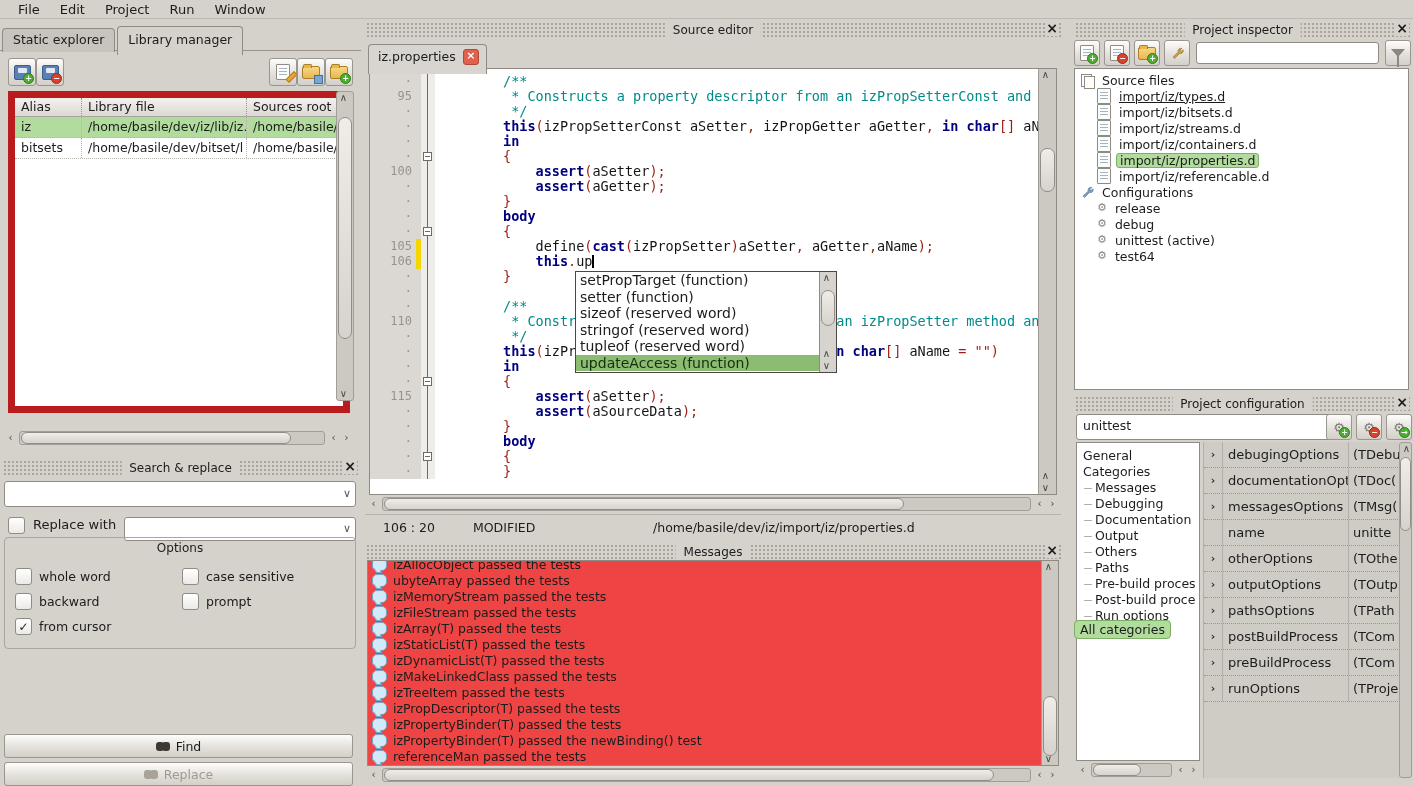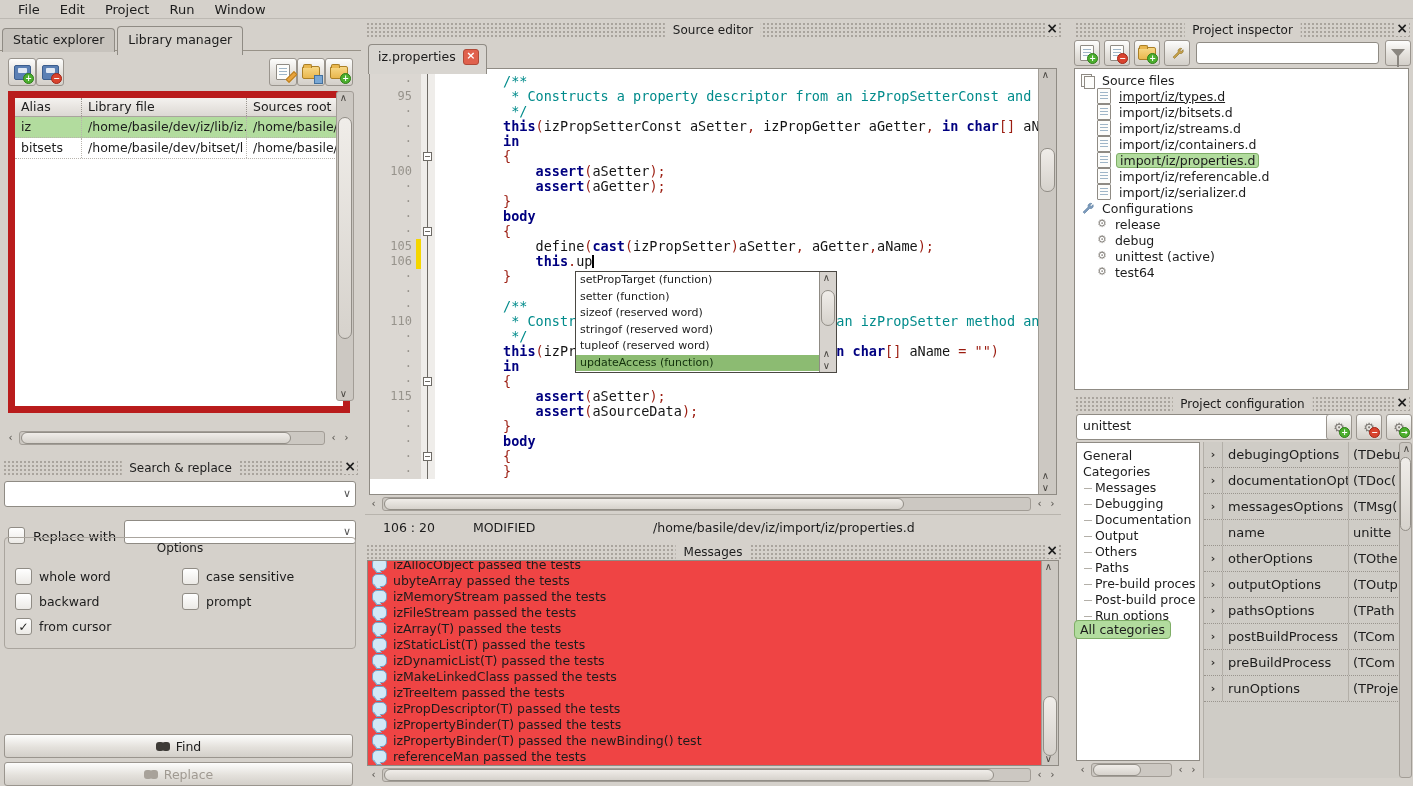--- a/index.html
+++ b/index.html
@@ -67,21 +67,21 @@
   .lrow.sel{background:#b2dc9e}
   .c0{width:67px;flex:none}.c1{width:165px;flex:none}.c2{flex:1}
   #lib-vscroll{position:absolute;left:336px;top:40px;width:16px;height:308px;display:flex;flex-direction:column;align-items:stretch}
   #lib-vscroll .tr{flex:1;position:relative;margin:1px}
   #lib-vscroll .thumb{left:0;right:0;top:12px;height:220px}
   #lib-hscroll{position:absolute;left:4px;right:8px;top:380px;height:14px}
   #lib-hscroll .thumb{left:1px;width:88%}
   
   #sr-head{position:absolute;left:0;right:0;top:409px}
   #sr-search{position:absolute;left:4px;right:5px;top:430px;height:24px}
-  #sr-reprow{position:absolute;left:8px;right:5px;top:466px;height:27px;display:flex;align-items:flex-end;gap:8px}
+  #sr-reprow{position:absolute;left:8px;right:5px;top:466px;height:27px;display:flex;align-items:flex-start;gap:8px}
   #sr-repcombo{flex:1;height:22px}
   #sr-options{position:absolute;left:4px;right:5px;top:486px;height:110px;border:1px solid #aaa59e;border-radius:4px}
   #sr-options .lbl{position:absolute;left:50%;transform:translateX(-50%);top:3px;font-size:12px}
   #sr-checks{position:absolute;left:10px;right:6px;top:26px;display:flex;flex-wrap:wrap}
   .chk{width:50%;display:flex;align-items:center;gap:7px;height:25px;font-size:12.5px;box-sizing:border-box}
   .bigbtn{position:absolute;left:4px;right:8px;height:22px;font-size:12.5px;gap:6px}
   .binoc{width:14px;height:9px;position:relative}
   .binoc:before,.binoc:after{content:"";position:absolute;top:0;width:8px;height:9px;border-radius:3px;background:#3d3a36}
   .binoc:before{left:0}.binoc:after{right:0}
   .disabled .binoc:before,.disabled .binoc:after{background:#a8a29a}
@@ -107,21 +107,21 @@
   .tk-s{color:#9b1c10}
   .tk-p{color:#141414}
   .caret{display:inline-block;width:2px;height:13px;background:#000;vertical-align:-2px}
   #ed-vscroll{width:17px;flex:none;display:flex;flex-direction:column;background:#ccc8c2;border-left:1px solid #a29d96}
   #ed-vscroll .tr{flex:1;position:relative;margin:1px}
   #ed-vscroll .thumb{left:0;right:0;top:66px;height:42px}
   .vbot{display:flex;flex-direction:column}
   #popup{position:absolute;left:205px;top:202px;width:262px;height:102px;background:#fff;border:1px solid #4a4742;
     display:flex;z-index:5;box-sizing:border-box}
   #popup-items{flex:1;overflow:hidden}
-  .pitem{height:16.5px;font-size:11px;line-height:16px;padding-left:4px;white-space:nowrap}
+  .pitem{height:16.5px;font-size:14px;line-height:16px;padding-left:4px;white-space:nowrap}
   .pitem.sel{background:#8cbb72;color:#12300c}
   #popup-sb{width:16px;flex:none;background:#d7d3ce;border-left:1px solid #8f8b84;display:flex;flex-direction:column;position:relative}
   #popup-sb .thumb{left:1px;right:1px;top:18px;height:34px}
   #ed-hscroll{position:absolute;left:4px;right:4px;top:477px;height:14px}
   #ed-hscroll .thumb{left:1px;width:80%}
   #ed-status{position:absolute;left:2px;right:2px;top:494px;height:24px;border-top:1px solid #b8b4ad;font-size:12.5px}
   #ed-status .fld{position:absolute;top:5px;white-space:nowrap}
   
   #msg-list{position:absolute;left:4px;right:4px;top:540px;height:204px;background:#ef4444;border:1px solid #8f8b84;overflow:hidden}
   .mrow{display:flex;align-items:center;gap:6px;height:16px;padding-left:4px;font-size:12.5px;white-space:nowrap}
@@ -508,24 +508,20 @@
         <span class="tlbl">import/iz/containers.d</span>
       </div>
       <div class="trow" style="padding-left: 22px;">
         <span class="ic-sheet"></span>
         <span class="tlbl sel">import/iz/properties.d</span>
       </div>
       <div class="trow" style="padding-left: 22px;">
         <span class="ic-sheet"></span>
         <span class="tlbl">import/iz/referencable.d</span>
       </div>
-      <div class="trow" style="padding-left: 22px;">
-        <span class="ic-sheet"></span>
-        <span class="tlbl">import/iz/serializer.d</span>
-      </div>
       <div class="trow" style="padding-left: 6px;">
         <span class="ic-wrenchwrap"><svg viewBox="0 0 13 13" width="13" height="13">
             <path d="M10.9 1.6a2.7 2.7 0 0 0-3.7 3.4L2.1 10.1 3.5 11.5l5.1-5.1a2.7 2.7 0 0 0 3.4-3.7L10.2 4.5 8.8 3.1z" fill="#7d9bbd" stroke="#54789c" stroke-width="0.6"></path>
           </svg></span>
         <span class="tlbl">Configurations</span>
       </div>
       <div class="trow" style="padding-left: 22px;">
         <span class="ic-gear">⚙</span>
         <span class="tlbl">release</span>
       </div>

